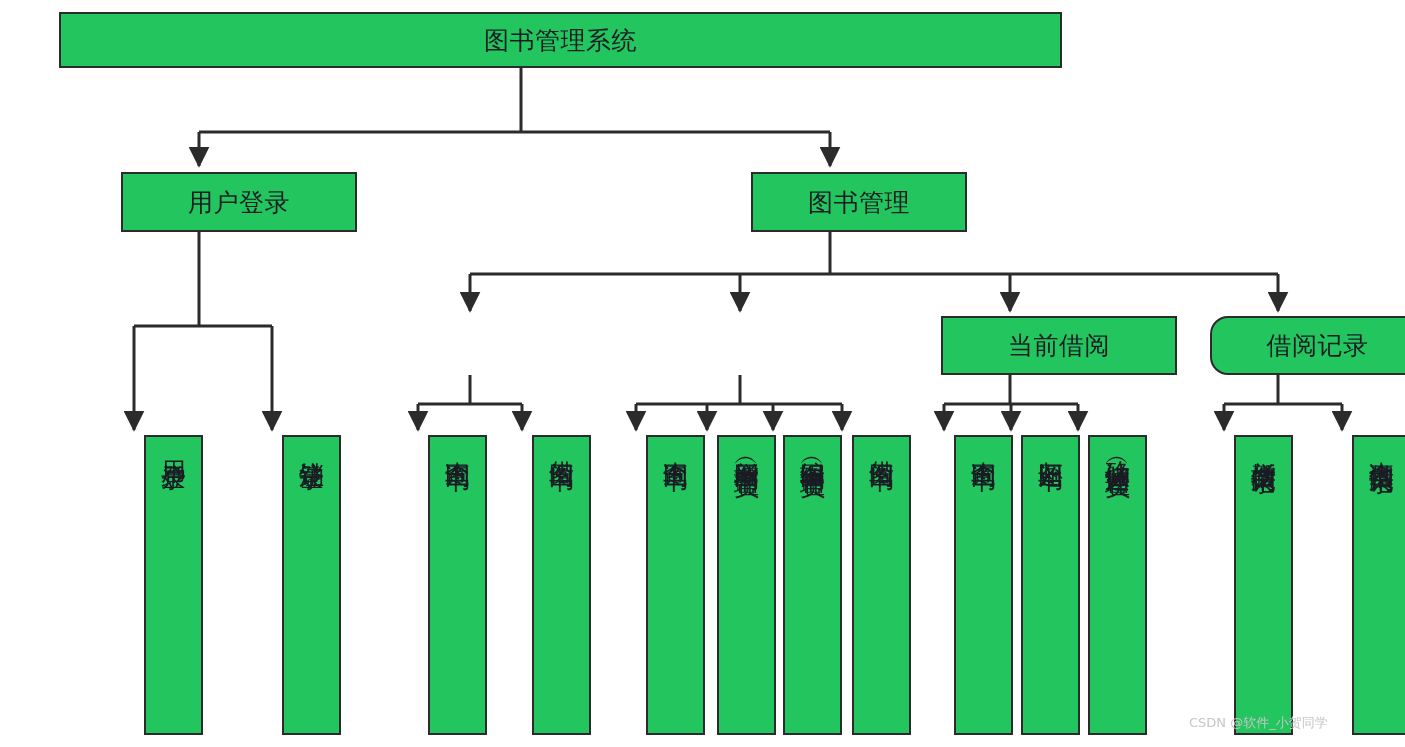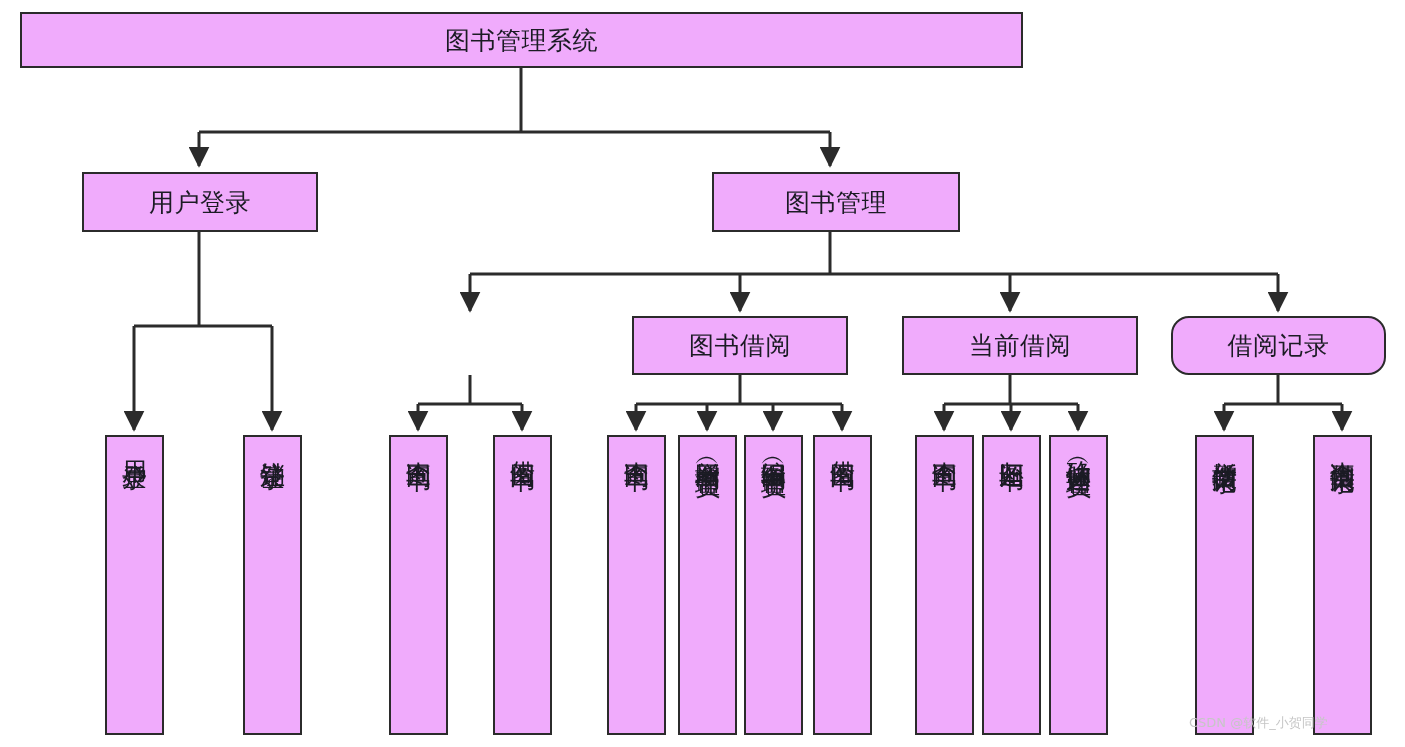--- a/index.html
+++ b/index.html
@@ -22,26 +22,27 @@
     position: absolute;
     left: 0;
     top: 0;
     width: 1405px;
     height: 747px;
     pointer-events: none;
   }
   .node {
     position: absolute;
     box-sizing: border-box;
-    background: #f0abfc;
+    background: #22c55e;
     border: 2.5px solid #2b2b2b;
     display: flex;
     align-items: center;
     justify-content: center;
     z-index: 2;
+    margin-left: 39px;
   }
   .node .label {
     color: #1b1b24;
     line-height: 1.16;
     text-align: center;
     white-space: pre-line;
   }
   
   .node.horiz .label {
     font-size: 25px;
@@ -139,28 +140,25 @@
   </svg>
 
   <div class="node horiz root" style="left:20px; top:12px; width:1003px; height:56px;">
     <span class="label">图书管理系统</span>
   </div>
 
   <div class="node horiz" style="left:82px; top:172px; width:236px; height:60px;">
     <span class="label">用户登录</span>
   </div>
 
-  <div class="node horiz" style="left:712px; top:172px; width:248px; height:60px;">
+  <div class="node horiz" style="left:712px; top:172px; width:216px; height:60px;">
     <span class="label">图书管理</span>
   </div>
 
 
-  <div class="node horiz" style="left:632px; top:316px; width:216px; height:59px;">
-    <span class="label">图书借阅</span>
-  </div>
 
   <div class="node horiz" style="left:902px; top:316px; width:236px; height:59px;">
     <span class="label">当前借阅</span>
   </div>
 
   <div class="node horiz" style="left:1171px; top:316px; width:215px; height:59px;border-radius:18px;">
     <span class="label">借阅记录</span>
   </div>
 
   <div class="node vert" style="left:105px; top:435px; width:59px; height:300px;">

